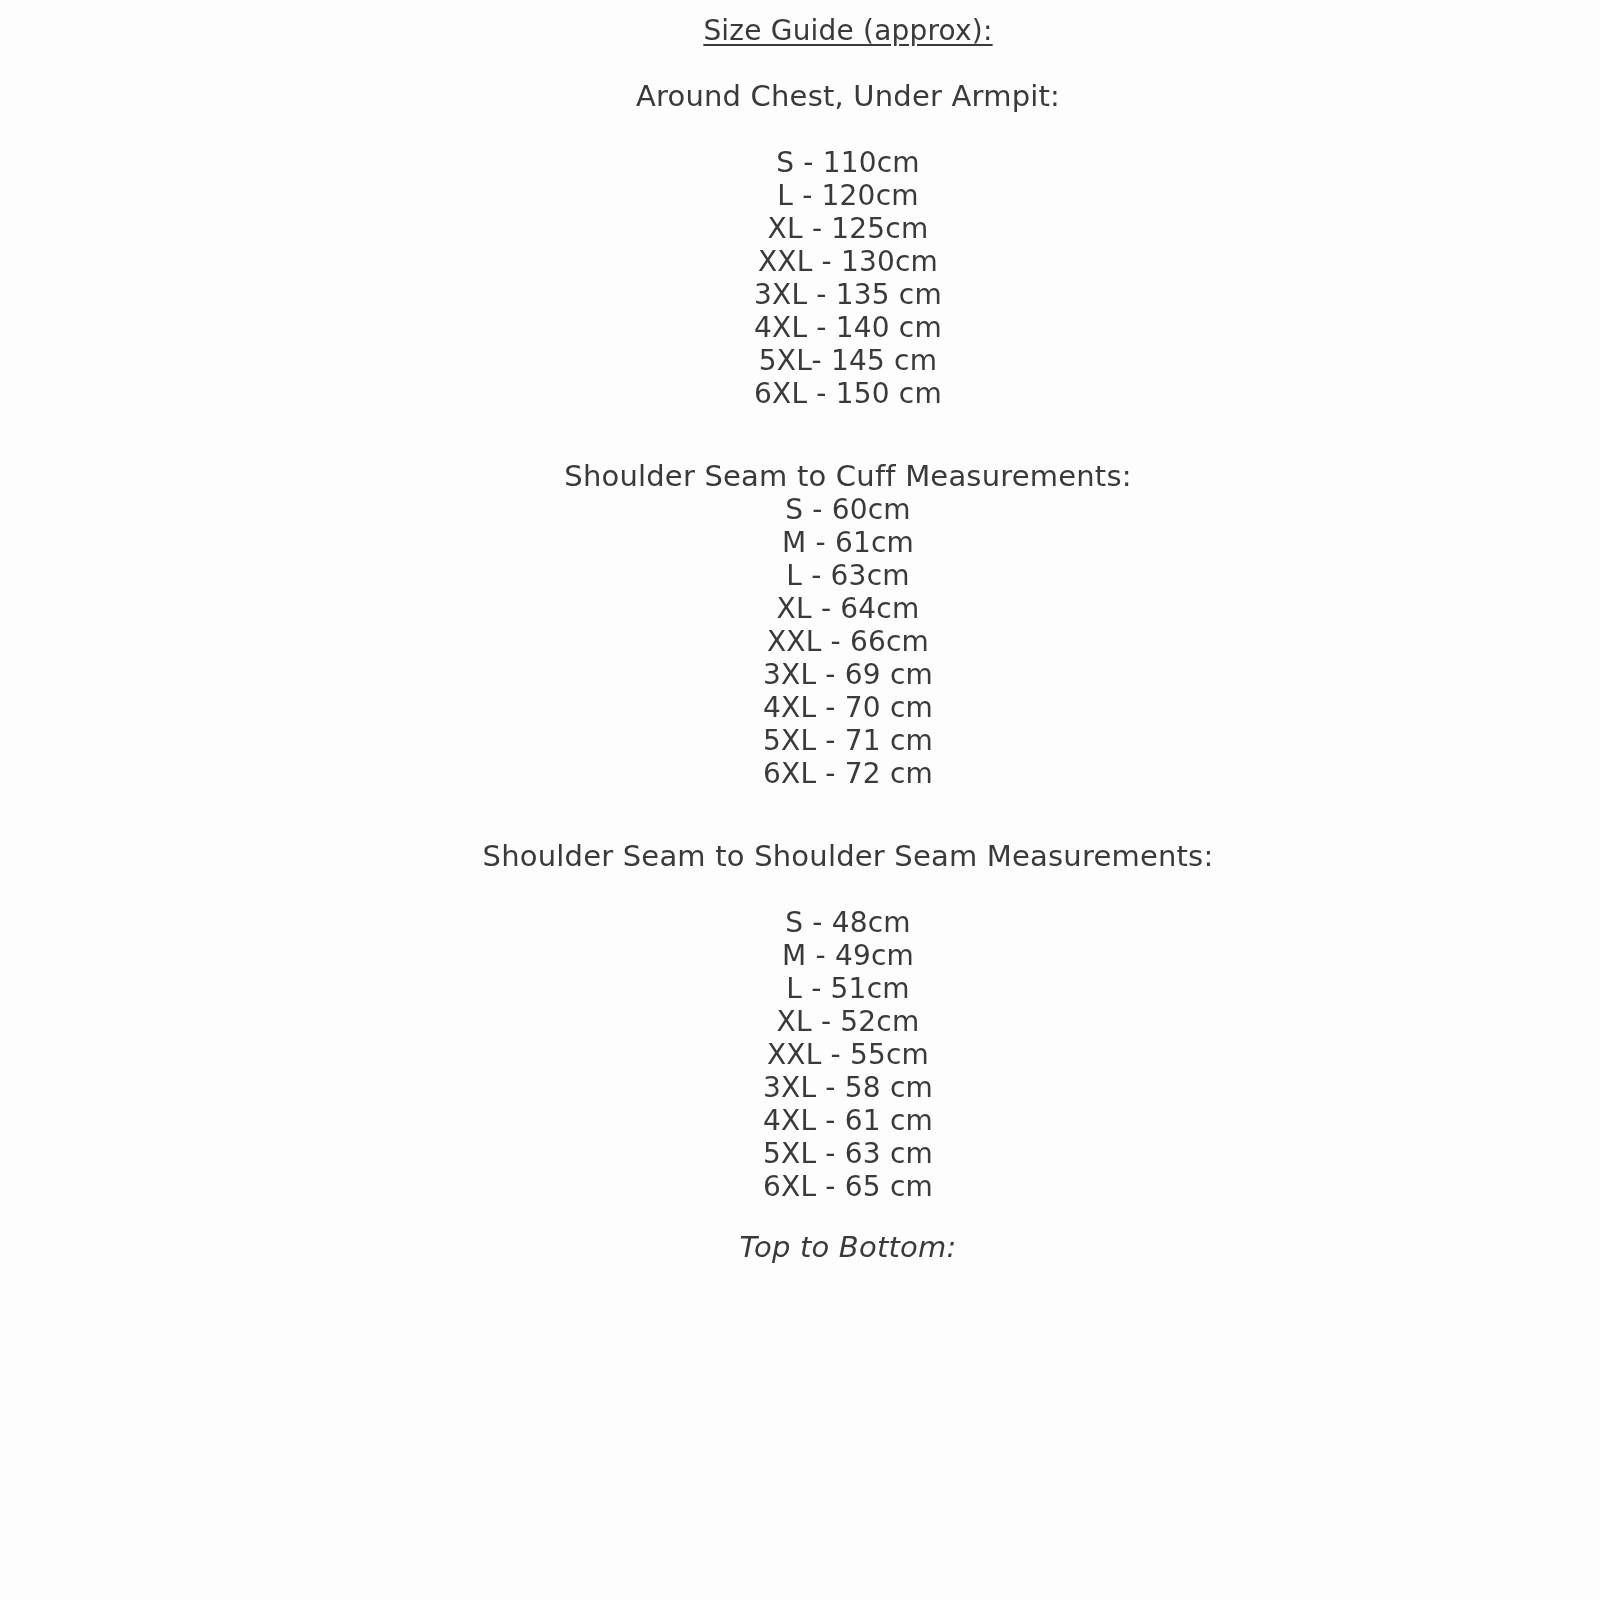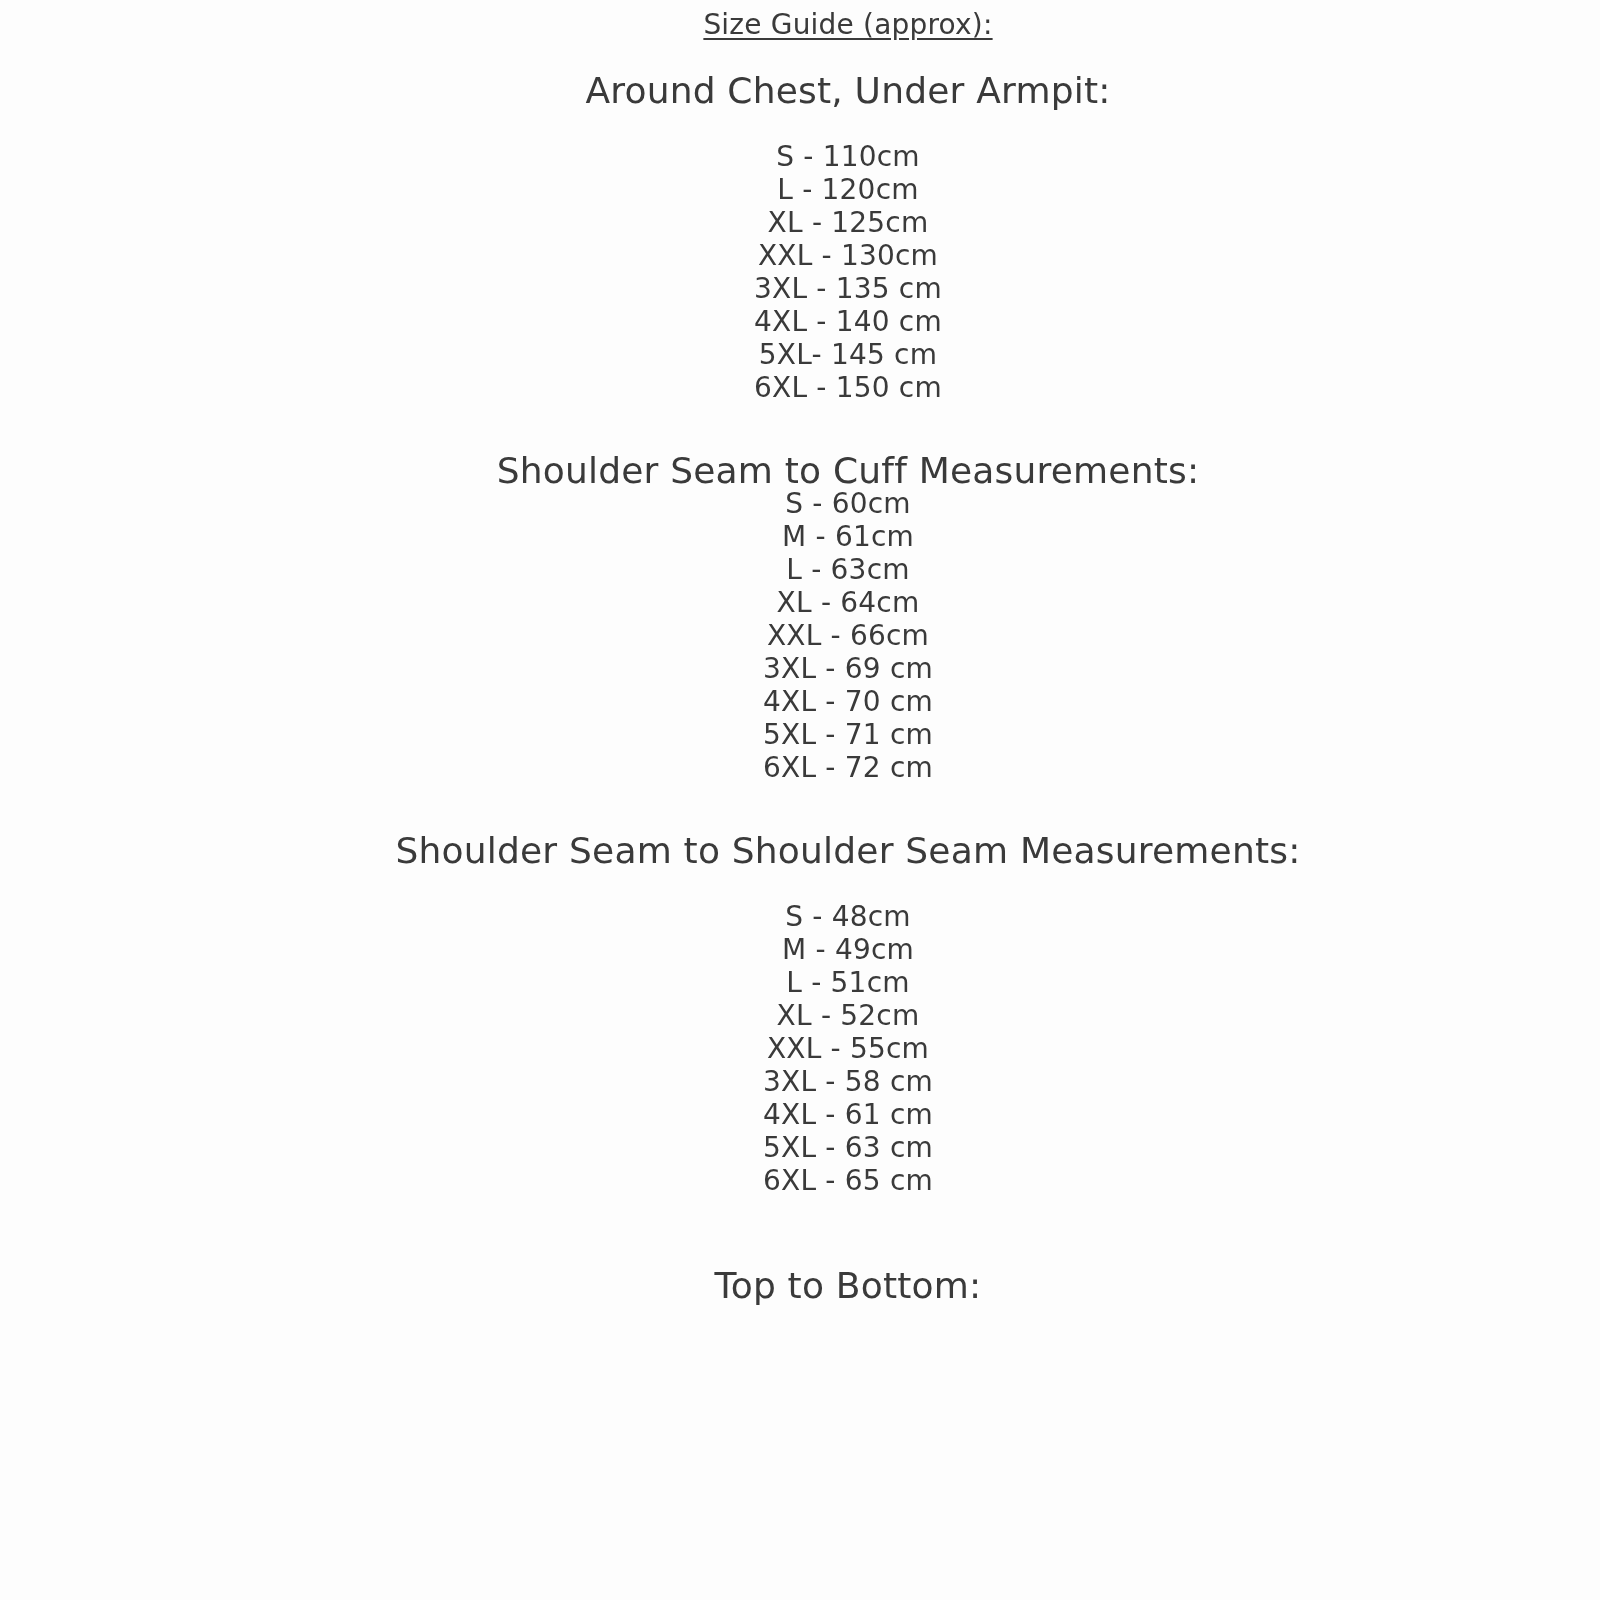--- a/index.html
+++ b/index.html
@@ -8,21 +8,21 @@
   }
   body {
     width: 1600px;
     height: 1600px;
     overflow: hidden;
     background: #fdfdfd;
     font-family: "DejaVu Sans", "Liberation Sans", sans-serif;
     color: #3a3a3a;
   }
   .page {
-    padding-top: 8px;
+    padding-top: 14px;
     padding-left: 96px; 
     text-align: center;
     font-size: 28px;
     line-height: 33px;
     letter-spacing: 0.2px;
   }
   .title {
     font-size: 28px;
     font-weight: normal;
     margin: 0 0 33px 0;
@@ -31,24 +31,25 @@
     text-decoration: underline;
     text-underline-offset: 4px;
   }
   .section {
     margin: 0;
   }
   .section + .section {
     margin-top: 50px;
   }
   .section.big-gap {
-    margin-top: 72px;
+    margin-top: 28px;
+    font-style: italic;
   }
   .heading {
-    font-size: 36px;
+    font-size: 29px;
     font-weight: normal;
     margin: 0;
   }
   .heading.gap-after {
     margin-bottom: 33px;
   }
   .row {
     white-space: pre;
   }
 </style>

